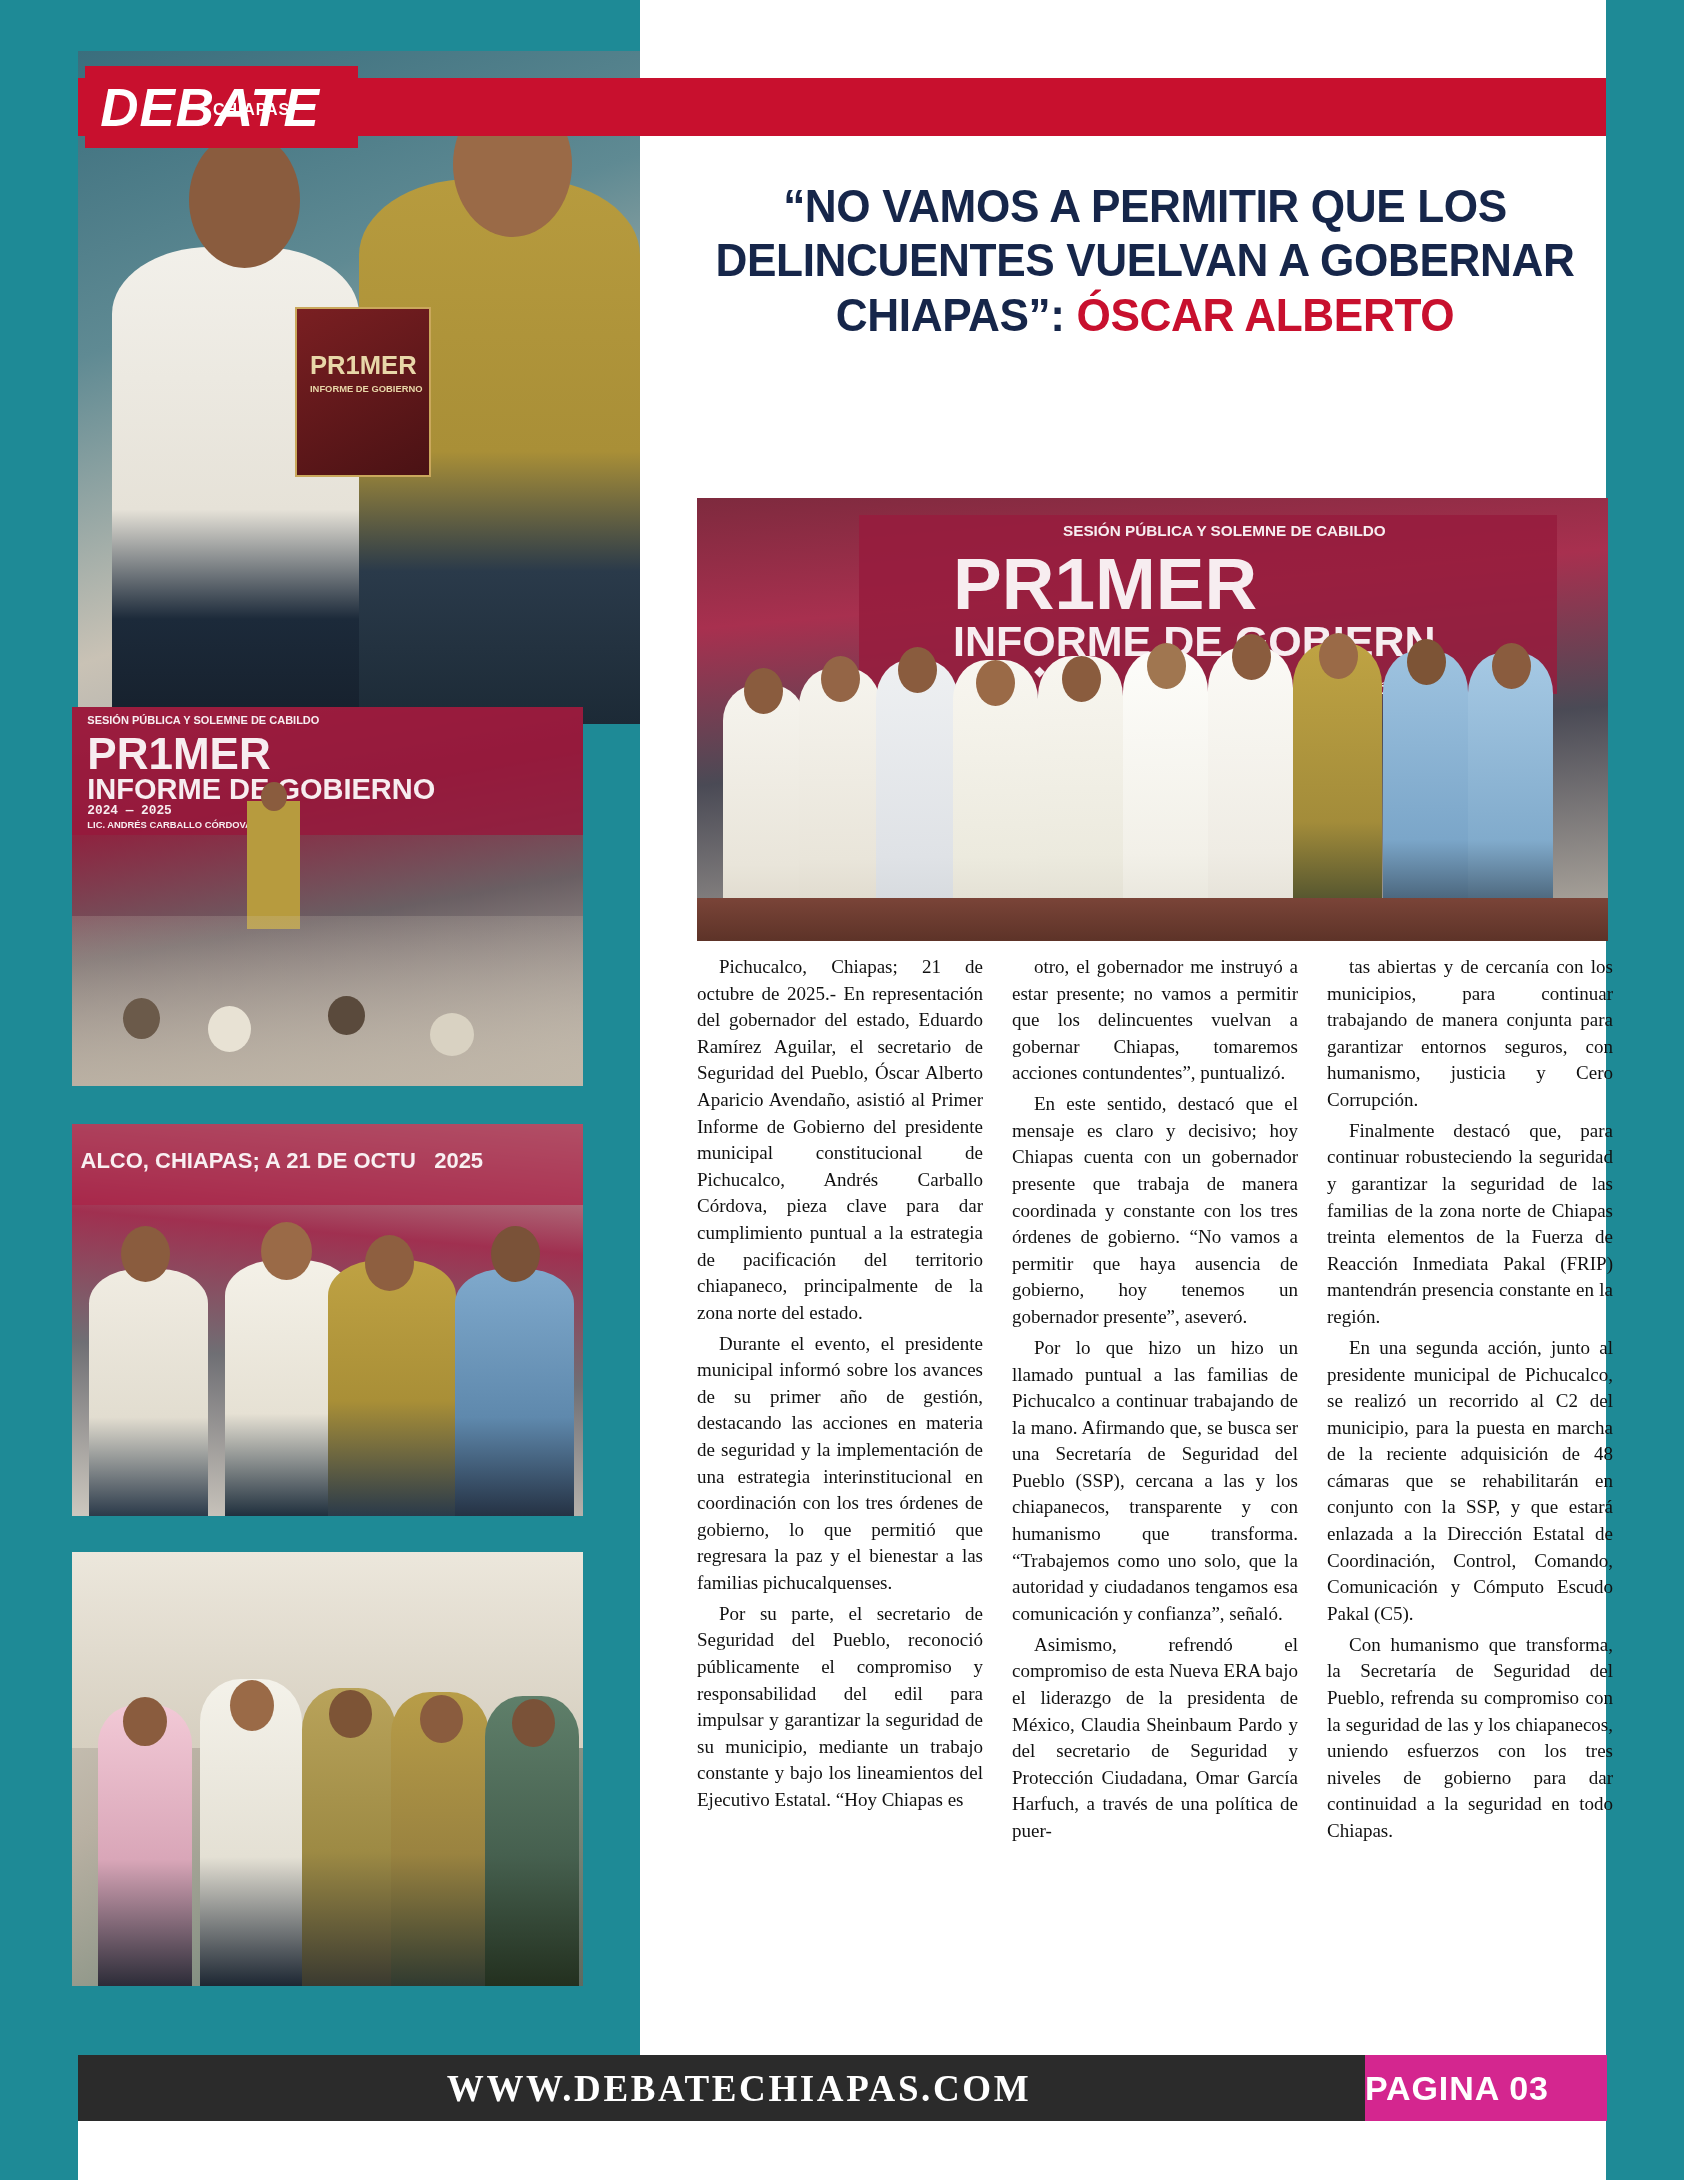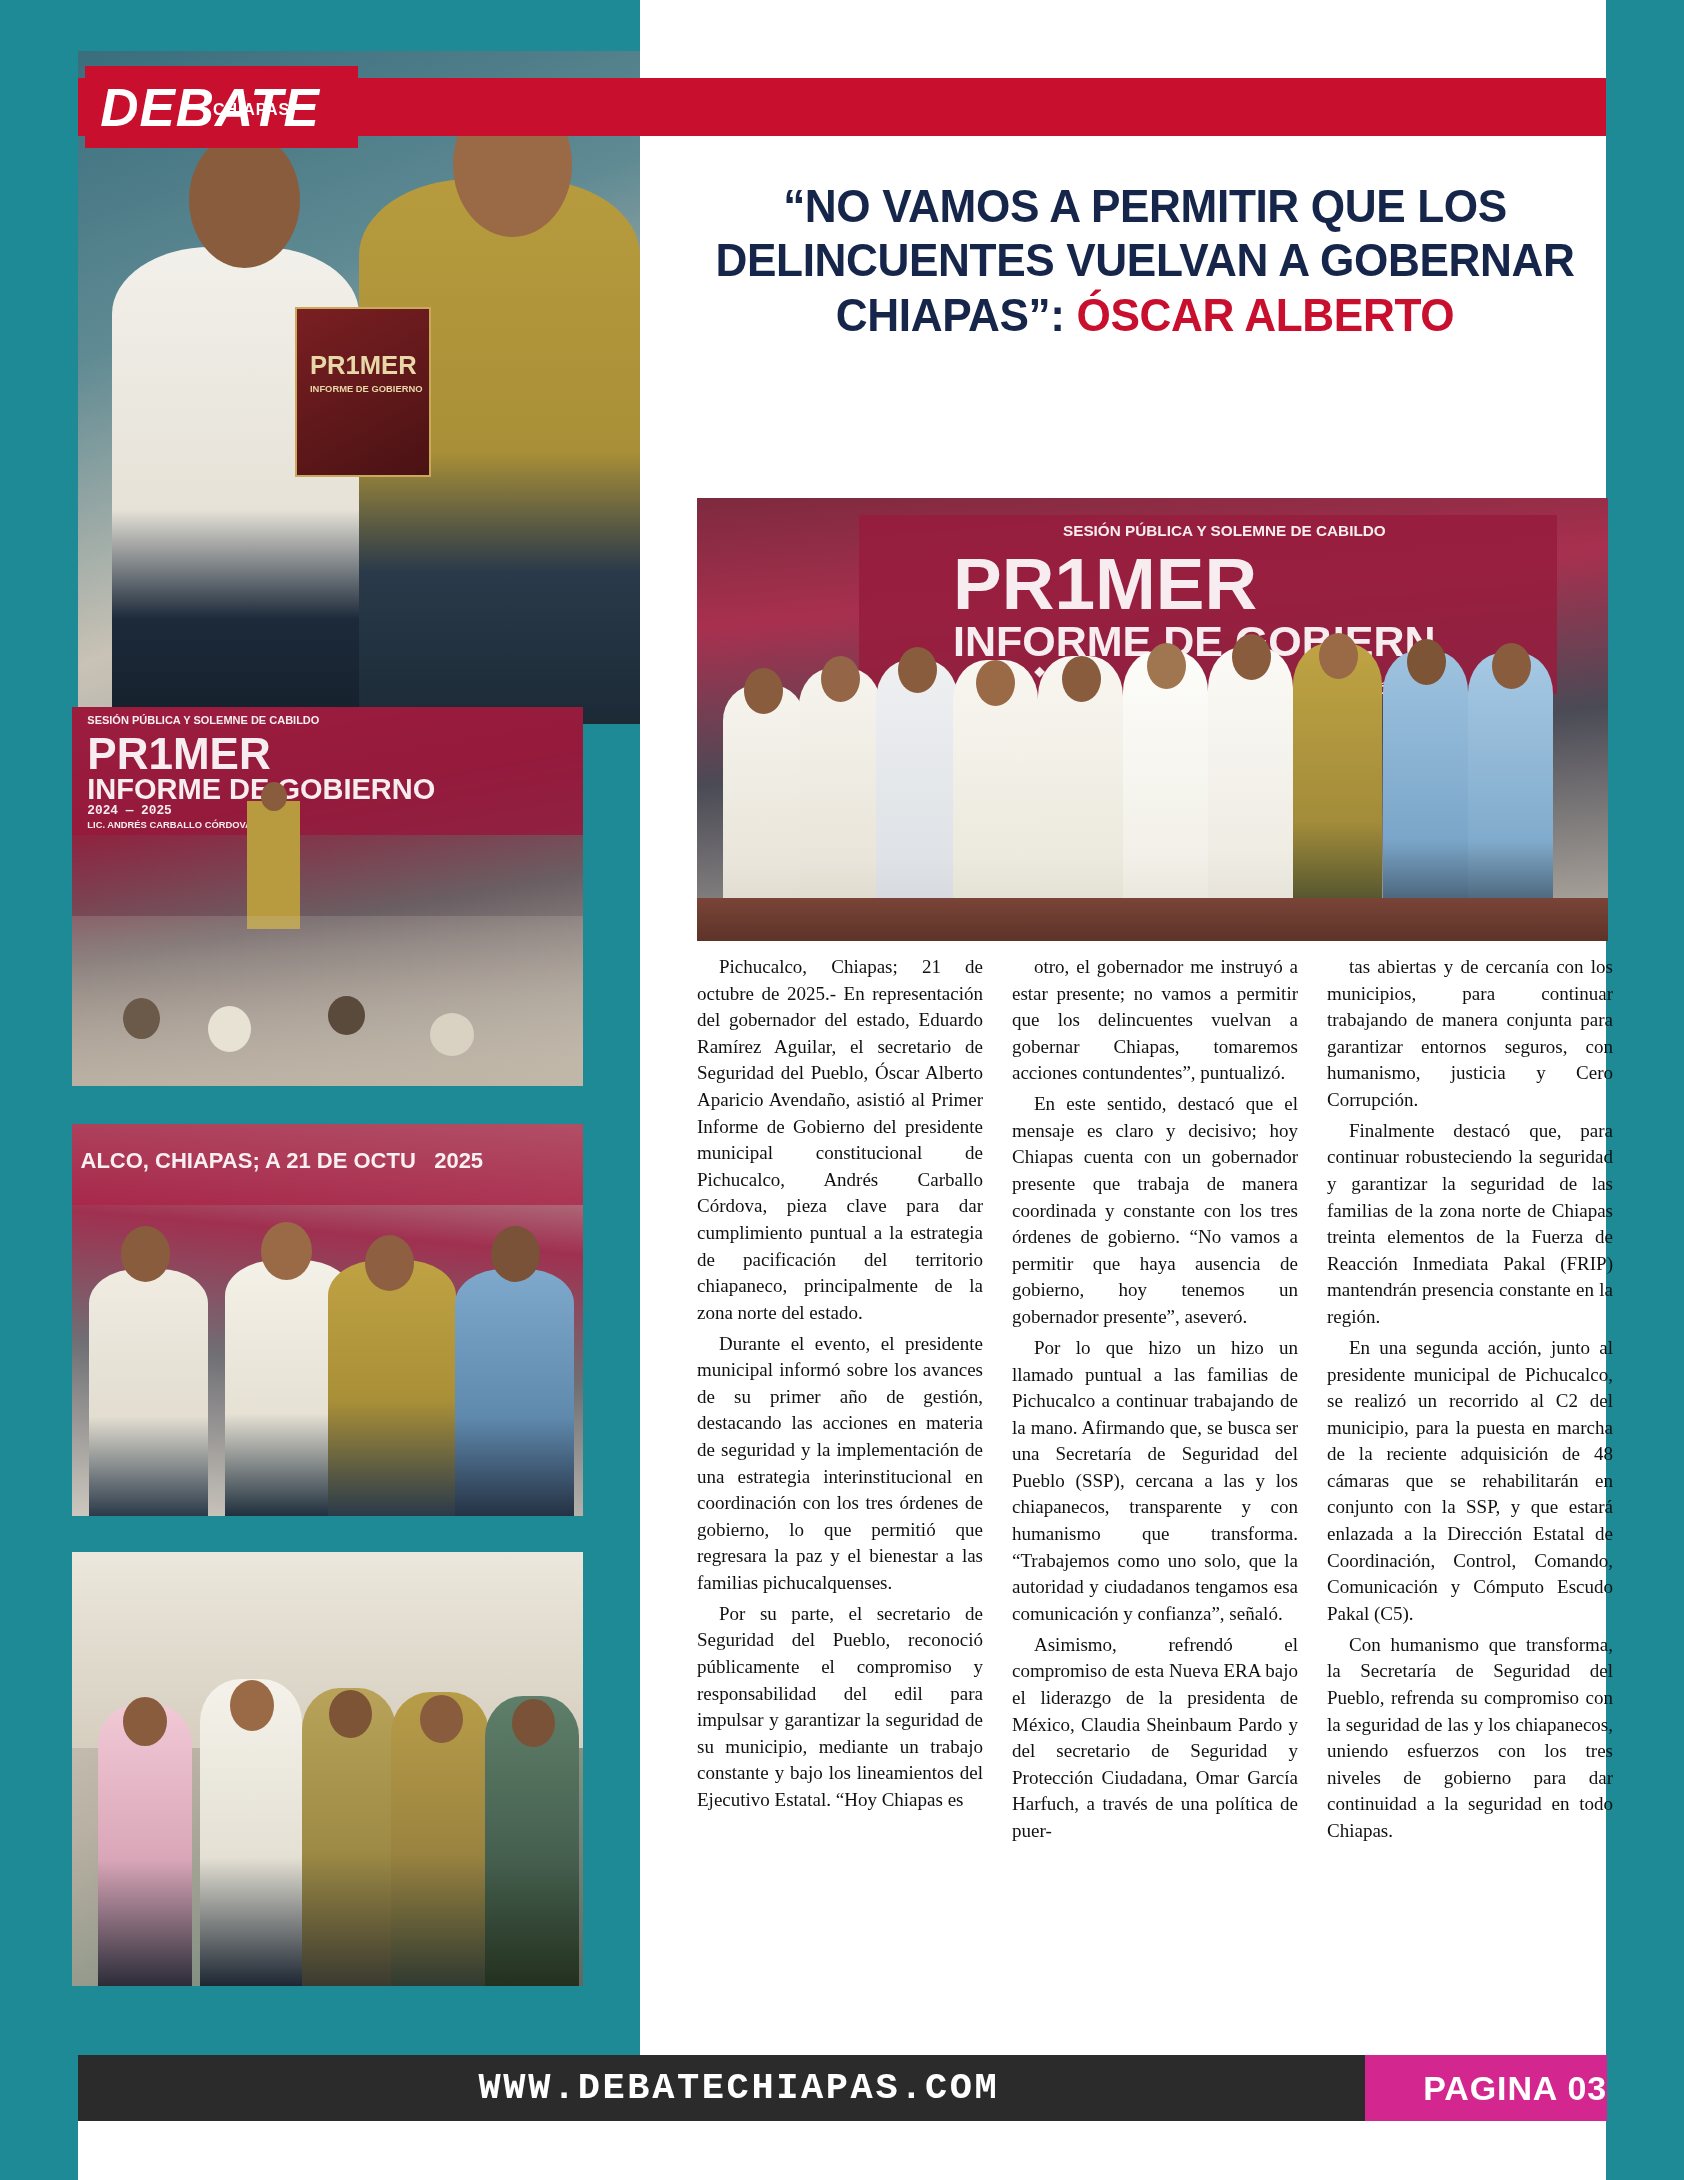--- a/index.html
+++ b/index.html
@@ -144,32 +144,32 @@
   .col p { margin: 0 0 4.3px 0; text-indent: 22px; }
 
   
   .footer-bar {
     position: absolute;
     left: 78px; top: 2055px; width: 1322px; height: 66px;
     background: #2b2b2b;
     display: flex; align-items: center; justify-content: center;
   }
   .footer-url {
-    font-family: Liberation Mono, monospace;
+    font-family: Liberation Serif, serif;
     font-weight: bold;
     font-size: 37px;
     color: #ffffff;
     letter-spacing: 2.6px;
     text-align: center;
   }
   .footer-page {
     position: absolute;
     left: 1365px; top: 2055px; width: 242px; height: 66px;
     background: #d4268f;
-    display: flex; align-items: center; justify-content: flex-end;
+    display: flex; align-items: center; justify-content: flex-start;
   }
   .footer-page-text {
     font-family: "Liberation Sans", sans-serif;
     font-weight: bold;
     font-size: 34px;
     color: #ffffff;
     letter-spacing: 0.9px;
   }
 
   

